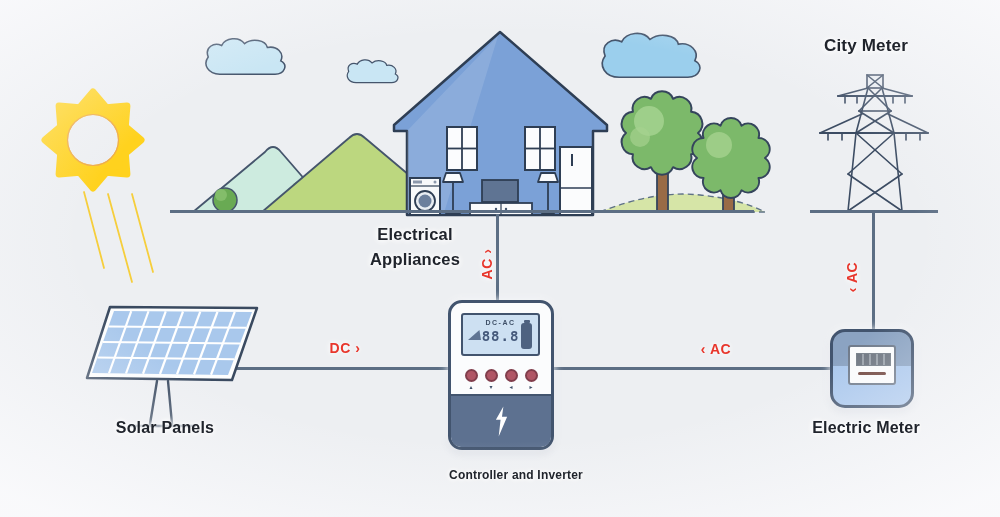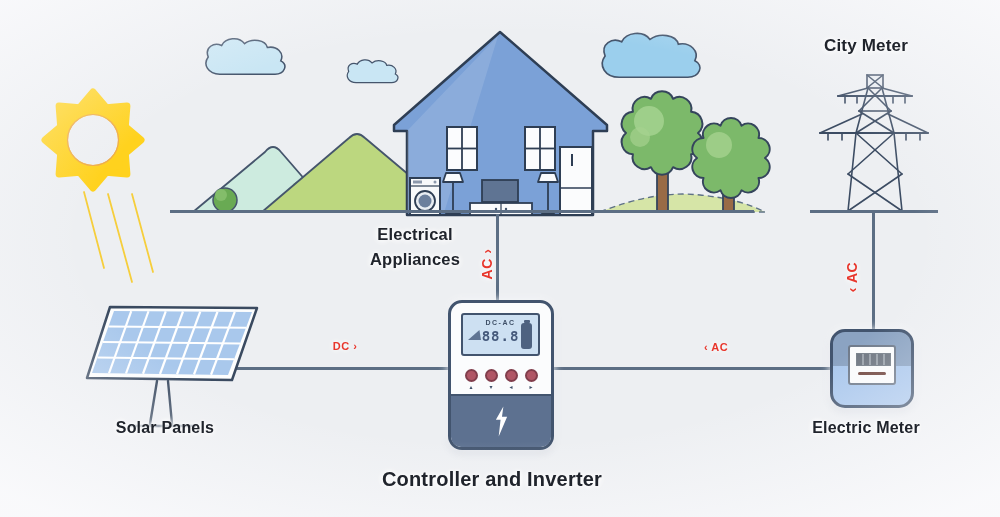--- a/index.html
+++ b/index.html
@@ -2,21 +2,21 @@
 <html><head>
 <meta charset="utf-8">
 <style>
   html,body{margin:0;padding:0;background:#e4e6ea;font-family:"Liberation Sans",sans-serif;}
   .scene{position:relative;width:1000px;height:517px;background:#edeff2;overflow:hidden;}
   .scene::after{content:"";position:absolute;inset:0;z-index:5;pointer-events:none;
     background:radial-gradient(ellipse 72% 68% at 50% 46%, rgba(255,255,255,0) 58%, rgba(251,251,253,0.85) 100%);}
   .wire{position:absolute;background:#5c6e84;z-index:2;}
   .lbl{position:absolute;z-index:10;font-weight:700;color:#20242c;text-align:center;letter-spacing:.2px;
     text-shadow:0 0 4px #fff,0 0 9px rgba(255,255,255,.95),0 1px 7px rgba(255,255,255,.9);}
-  .flow{position:absolute;z-index:10;font-weight:800;color:#e8362c;font-size:11px;text-align:center;letter-spacing:.5px;
+  .flow{position:absolute;z-index:10;font-weight:800;color:#e8362c;font-size:14px;text-align:center;letter-spacing:.5px;
     text-shadow:0 0 4px #fff,0 0 8px rgba(255,255,255,.9);}
   .vflow{width:60px;height:28px;display:flex;align-items:center;justify-content:center;
     transform:rotate(-90deg);font-size:14px;}
   
   .inverter{position:absolute;left:448px;top:300px;width:106px;height:150px;box-sizing:border-box;
     background:#fbfcfd;border:3.5px solid #42546e;border-radius:14px;z-index:3;
     box-shadow:0 0 10px rgba(255,255,255,.9),0 3px 7px rgba(110,125,150,.25);}
   .inv-display{position:absolute;left:10px;top:10px;width:79px;height:43px;box-sizing:border-box;
     background:#cde0f2;border:2px solid #42546e;border-radius:3px;}
   .inv-mode{position:absolute;top:4px;left:0;right:0;text-align:center;font-size:7px;font-weight:700;color:#3f5068;letter-spacing:1.5px;}
@@ -251,21 +251,21 @@
       <div class="meter-bar"></div>
     </div>
   </div>
 
   <div class="lbl" style="left:796px;top:36px;width:140px;font-size:17px">City Meter</div>
   <div class="lbl" style="left:85px;top:419px;width:160px;font-size:16px">Solar Panels</div>
   <div class="lbl" style="left:340px;top:222px;width:150px;font-size:16.5px;line-height:25px">
     <div>Electrical</div>
     <div>Appliances</div>
   </div>
-  <div class="lbl" style="left:372px;top:468px;width:240px;font-size:20px">Controller and Inverter</div>
+  <div class="lbl" style="left:396px;top:468px;width:240px;font-size:12px">Controller and Inverter</div>
   <div class="lbl" style="left:786px;top:419px;width:160px;font-size:16px">Electric Meter</div>
 
   <div class="flow" style="left:305px;top:340px;width:80px">DC ›</div>
   <div class="flow" style="left:676px;top:341px;width:80px">‹ AC</div>
   <div class="flow vflow" style="left:457px;top:250px">AC ›</div>
   <div class="flow vflow" style="left:822px;top:263px">‹ AC</div>
 
 </div>
 
 </body></html>

